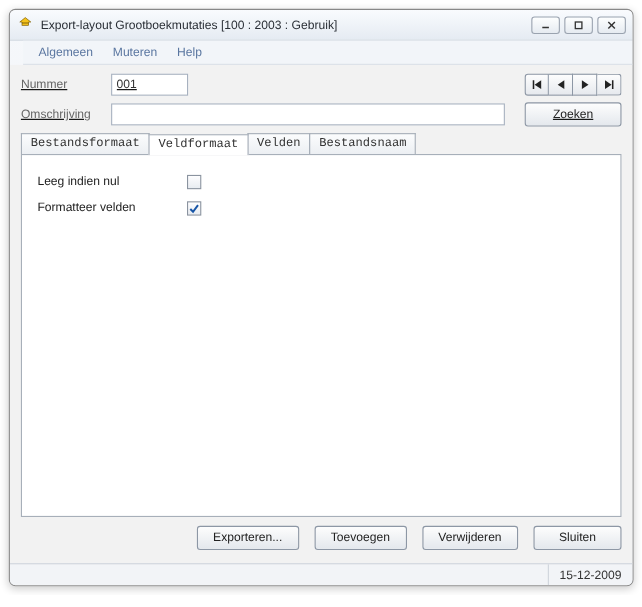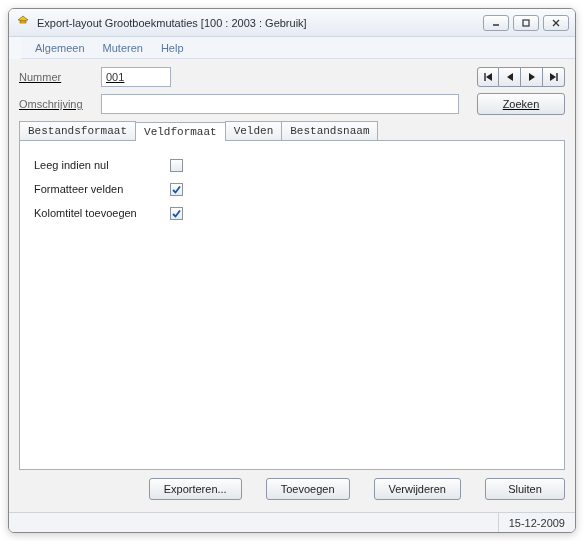--- a/index.html
+++ b/index.html
@@ -28,21 +28,21 @@
   .tabstrip { display: flex; position: relative; margin-top: 6px; }
   .tab { border: 1px solid #a7afb9; border-bottom: none; padding: 3px 8px; background: linear-gradient(#fbfcfd,#eceff3); color: #333; cursor: default; position: relative; font-family: Liberation Mono, monospace; }
   .tab + .tab { margin-left: -1px; }
   .tab.active { background: #fff; z-index: 2; top: 1px; }
   .tab-panel { border: 1px solid #a7afb9; background: #fff; height: 330px; padding: 12px 14px; }
   .chk-row { display: flex; align-items: center; height: 24px; }
   .chk-label { width: 136px; color: #222; }
   .chk { width: 13px; height: 13px; border: 1px solid #8a939f; background: linear-gradient(#fdfdfe,#e8ecf1); display: flex; align-items: center; justify-content: center; }
   .chk.checked svg { display: block; }
   .chk svg { display: none; }
-  .bottom-buttons { display: flex; justify-content: flex-end; gap: 24px; padding: 8px 0 6px 0; }
+  .bottom-buttons { display: flex; justify-content: flex-end; gap: 14px; padding: 8px 0 6px 0; }
   .statusbar { height: 20px; border-top: 1px solid #cfd4db; background: #f2f4f7; display: flex; justify-content: flex-end; align-items: stretch; }
   .status-cell { border-left: 1px solid #cfd4db; padding: 2px 10px; display: flex; align-items: center; color: #333; }
 </style>
 </head>
 <body>
 
 <div class="window">
 
   <div class="titlebar">
     <span class="app-icon">
@@ -128,28 +128,20 @@
         <div class="chk"></div>
       </div>
       <div class="chk-row">
         <div class="chk-label">Formatteer velden</div>
         <div class="chk checked">
             <svg width="11" height="11">
               <polyline points="2,6 4.5,8.5 9,2.5" fill="none" stroke="#1755a6" stroke-width="1.8"></polyline>
             </svg>
           </div>
       </div>
-      <div class="chk-row">
-        <div class="chk-label">Kolomtitel toevoegen</div>
-        <div class="chk checked">
-            <svg width="11" height="11">
-              <polyline points="2,6 4.5,8.5 9,2.5" fill="none" stroke="#1755a6" stroke-width="1.8"></polyline>
-            </svg>
-          </div>
-      </div>
     </div>
 
     <div class="bottom-buttons">
       <div class="btn">Exporteren...</div>
       <div class="btn">Toevoegen</div>
       <div class="btn">Verwijderen</div>
       <div class="btn">Sluiten</div>
     </div>
 
   </div>

